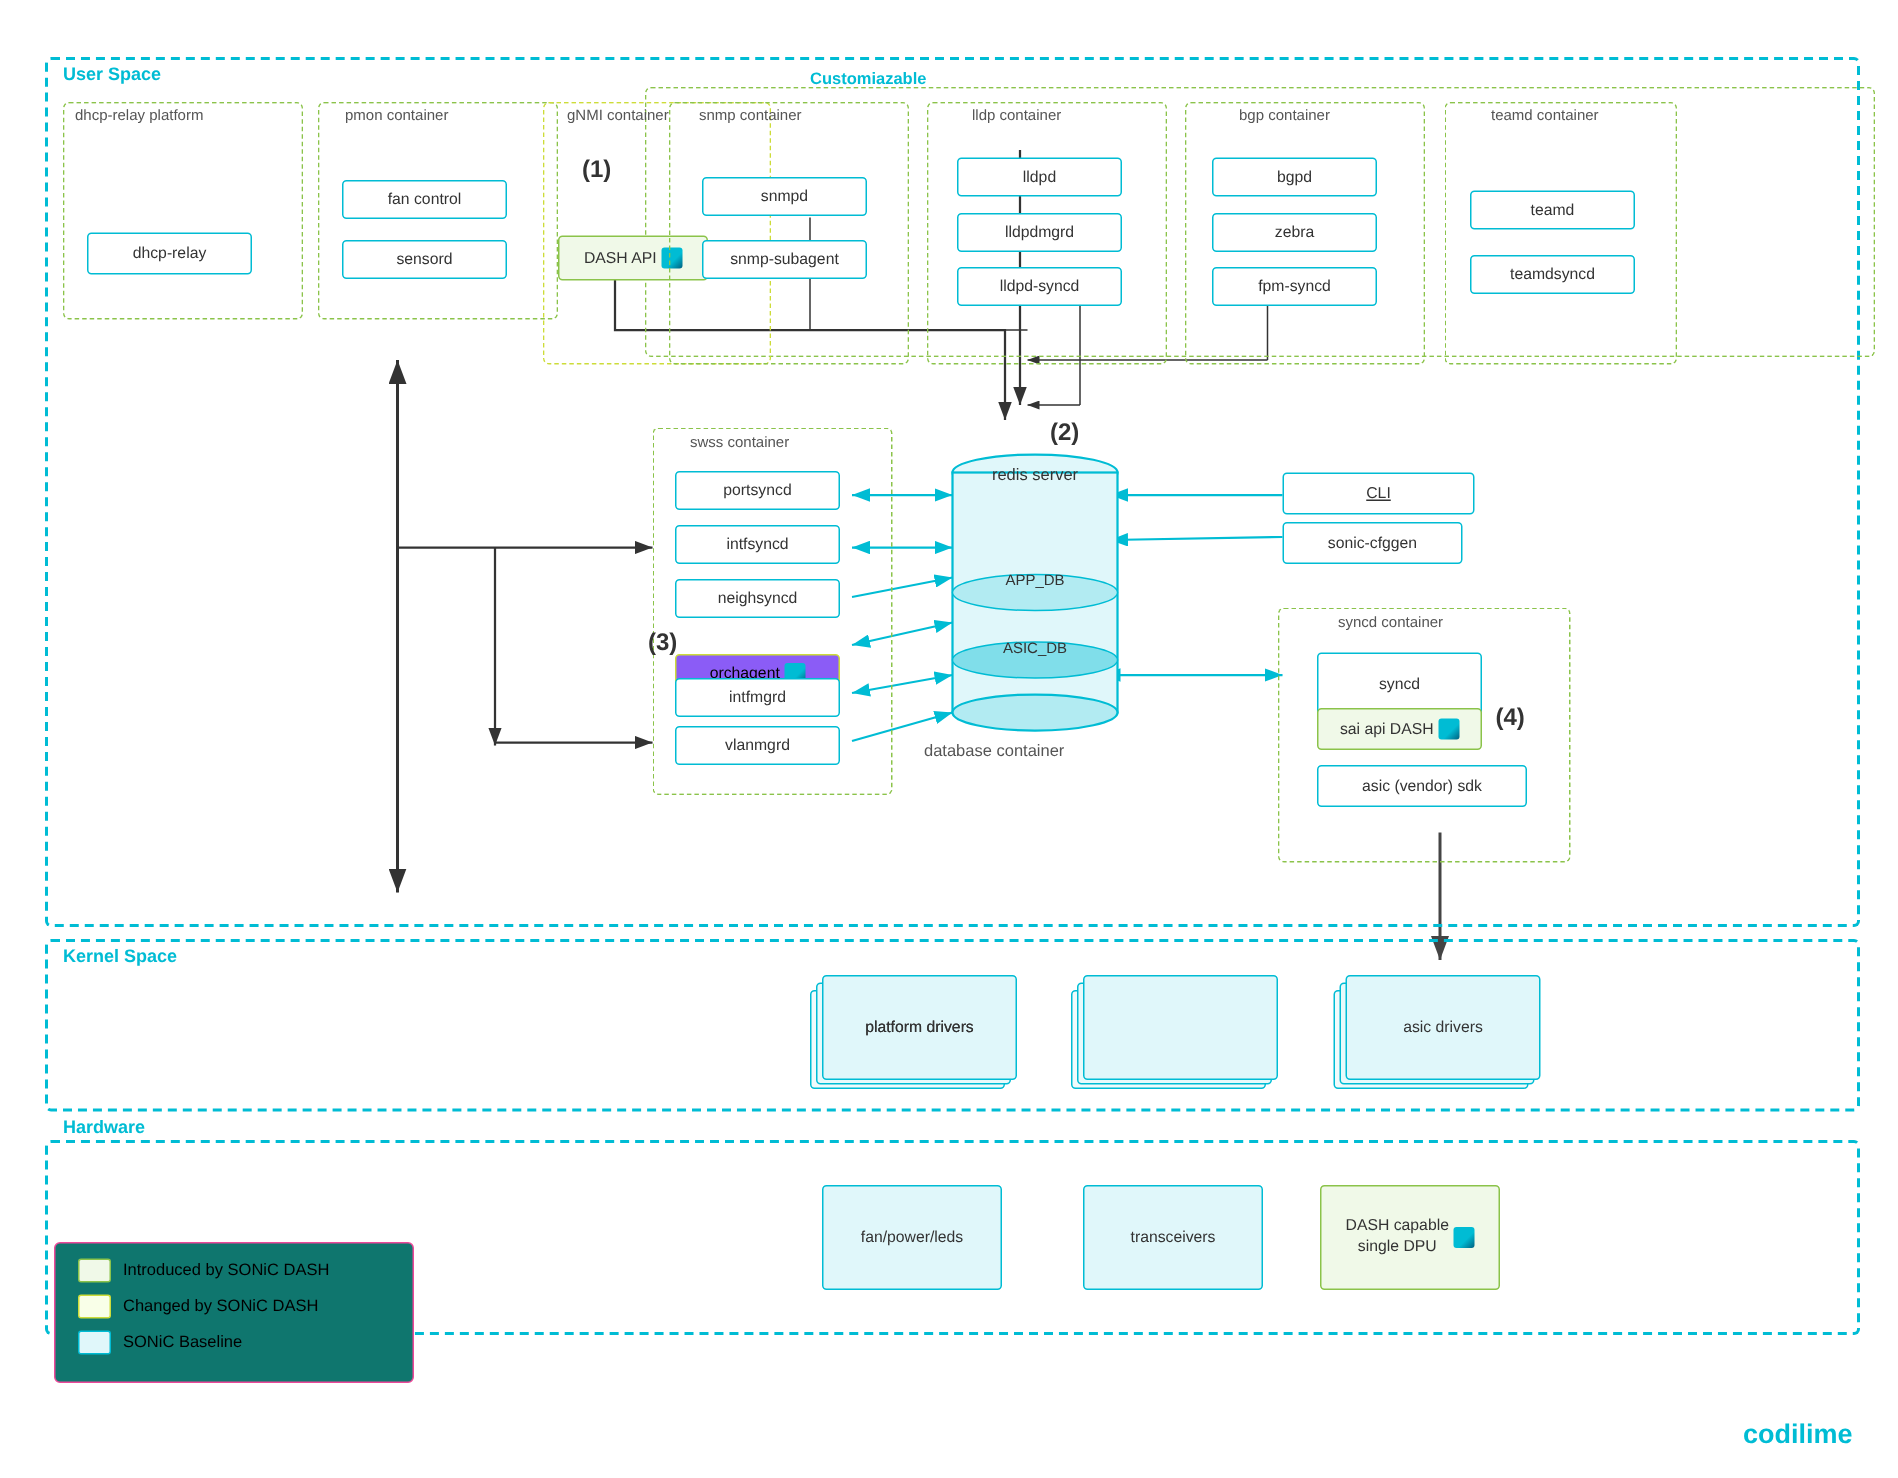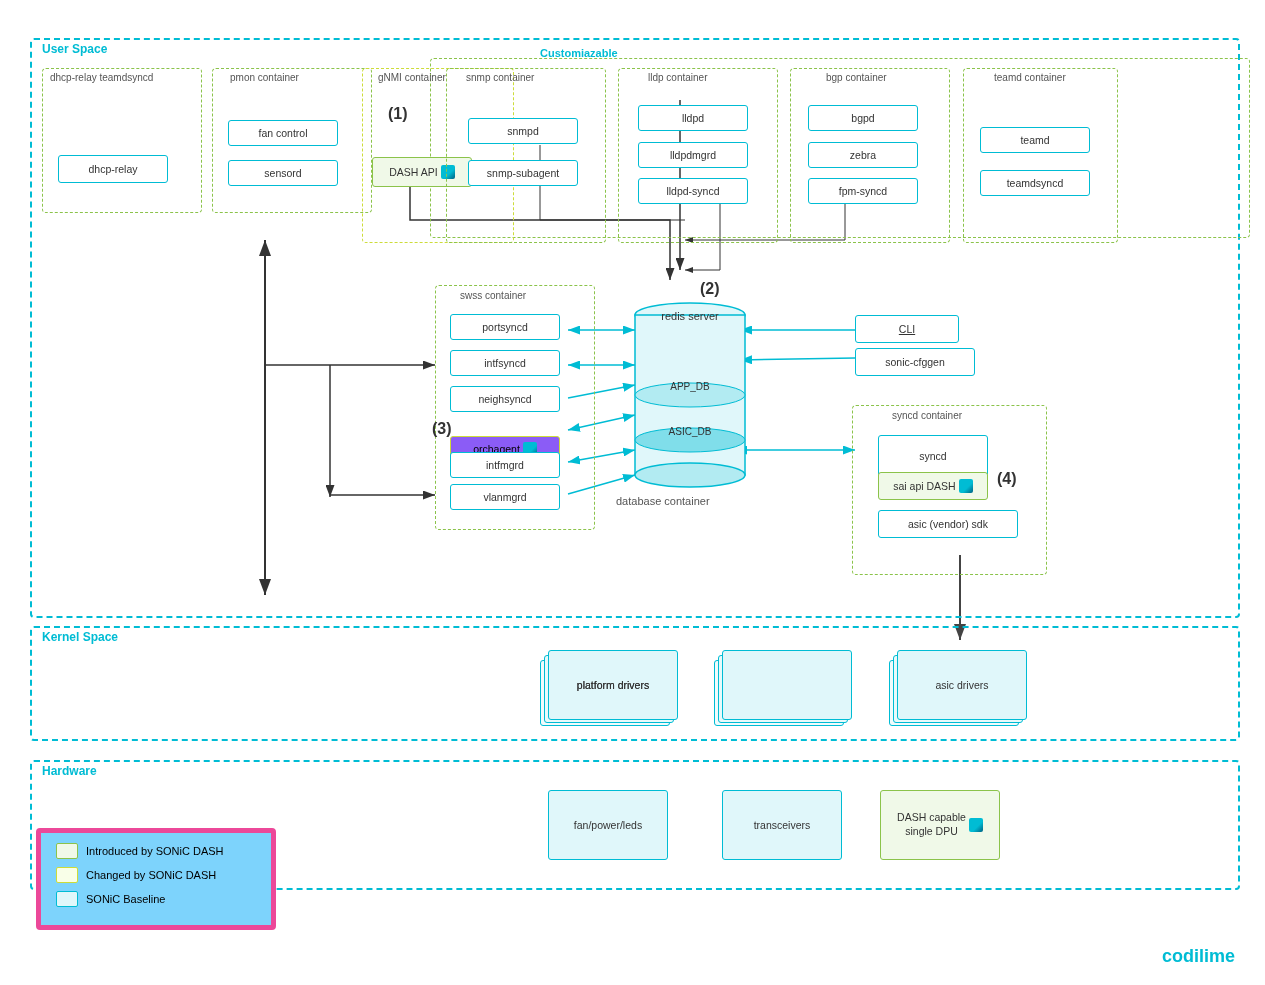--- a/index.html
+++ b/index.html
@@ -69,24 +69,24 @@
       position: absolute;
       top: 0; left: 0;
       width: 1265px;
       height: 985px;
       pointer-events: none;
     }
 
     
     .legend {
       position: absolute;
-      border: 5px solid #ec4899;
+      border: 1px solid #ec4899;
       border-radius: 4px;
       padding: 10px 15px;
-      background: #7dd3fc;
+      background: #0f766e;
     }
     .legend-item {
       display: flex;
       align-items: center;
       margin-bottom: 8px;
       font-size: 11px;
     }
     .legend-box {
       width: 22px;
       height: 16px;
@@ -210,21 +210,21 @@
   </svg>
 
   <div class="region region-cyan" style="left:30px; top:38px; width:1210px; height:580px;"></div>
   <div class="section-label" style="left:42px; top:42px;">User Space</div>
 
   <div class="customizable-label" style="left:540px; top:47px;">Customiazable</div>
 
   <div class="container-region" style="left:430px; top:58px; width:820px; height:180px;"></div>
 
   <div class="container-region" style="left:42px; top:68px; width:160px; height:145px;"></div>
-  <div class="container-label" style="left:50px; top:72px;">dhcp-relay teamdsyncd</div>
+  <div class="container-label" style="left:50px; top:72px;">dhcp-relay platform</div>
   <div class="box box-cyan" style="left:58px; top:155px; width:110px; height:28px;">dhcp-relay</div>
 
   <div class="container-region" style="left:212px; top:68px; width:160px; height:145px;"></div>
   <div class="container-label" style="left:230px; top:72px;">pmon container</div>
   <div class="box box-cyan" style="left:228px; top:120px; width:110px; height:26px;">fan control</div>
   <div class="box box-cyan" style="left:228px; top:160px; width:110px; height:26px;">sensord</div>
 
   <div class="container-region" style="left:362px; top:68px; width:152px; height:175px; border-color: #cddc39;"></div>
   <div class="container-label" style="left:378px; top:72px;">gNMI container</div>
 
@@ -282,21 +282,21 @@
 
     <text x="60" y="25" text-anchor="middle" font-size="11" fill="#333" font-family="Arial">redis server</text>
 
     <ellipse cx="60" cy="100" rx="55" ry="12" fill="#b2ebf2" stroke="#00bcd4" stroke-width="1"></ellipse>
     <text x="60" y="95" text-anchor="middle" font-size="10" fill="#333" font-family="Arial">APP_DB</text>
 
     <ellipse cx="60" cy="145" rx="55" ry="12" fill="#80deea" stroke="#00bcd4" stroke-width="1"></ellipse>
     <text x="60" y="140" text-anchor="middle" font-size="10" fill="#333" font-family="Arial">ASIC_DB</text>
   </svg>
 
-  <div class="box box-cyan" style="left:855px; top:315px; width:104px; height:28px;text-decoration:underline;">CLI</div>
+  <div class="box box-cyan" style="left:855px; top:315px; width:128px; height:28px;text-decoration:underline;">CLI</div>
   <div class="box box-cyan" style="left:855px; top:348px; width:120px; height:28px;">sonic-cfggen</div>
 
   <div class="container-label" style="left:616px; top:495px; font-size:11px; color:#555;">database container</div>
 
   <div class="container-region" style="left:852px; top:405px; width:195px; height:170px;"></div>
   <div class="container-label" style="left:892px; top:410px;">syncd container</div>
   <div class="box box-cyan" style="left:878px; top:435px; width:110px; height:42px;">syncd</div>
 
   <div class="box box-green-bg" style="left:878px; top:472px; width:110px; height:28px; border-color:#8bc34a;">
     <span>sai api DASH</span>
@@ -324,21 +324,21 @@
 
   <div class="box box-cyan" style="left:897px; top:650px; width:130px; height:70px; background:#e0f7fa;">
   </div>
   <div style="position:absolute; left:897px; top:650px; width:130px; height:70px; display:flex; align-items:center; justify-content:center; font-size:10.5px; color:#333;border-radius:22px;">
     <span>asic drivers</span>
   </div>
   <div style="position:absolute; left:893px; top:655px; width:130px; height:68px; border:1.5px solid #00bcd4; border-radius:3px; background:#e8fafb; z-index:-1;"></div>
   <div style="position:absolute; left:889px; top:660px; width:130px; height:66px; border:1.5px solid #00bcd4; border-radius:3px; background:#f0fbfc; z-index:-2;"></div>
 
   <div class="region region-cyan" style="left:30px; top:760px; width:1210px; height:130px;"></div>
-  <div class="section-label" style="left:42px; top:764px;">Hardware</div>
+  <div class="section-label" style="left:42px; top:744px;">Hardware</div>
 
   <div class="box box-cyan" style="left:548px; top:790px; width:120px; height:70px; background:#e0f7fa;">fan/power/leds</div>
 
   <div class="box box-cyan" style="left:722px; top:790px; width:120px; height:70px; background:#e0f7fa;">transceivers</div>
 
   <div class="box box-green-bg" style="left:880px; top:790px; width:120px; height:70px; border-color:#8bc34a; white-space: pre-line; text-align:center;">
     <span style="display:block; line-height:1.3;">DASH capable<br>single DPU</span>
     <span class="dash-cube"></span>
   </div>
 

